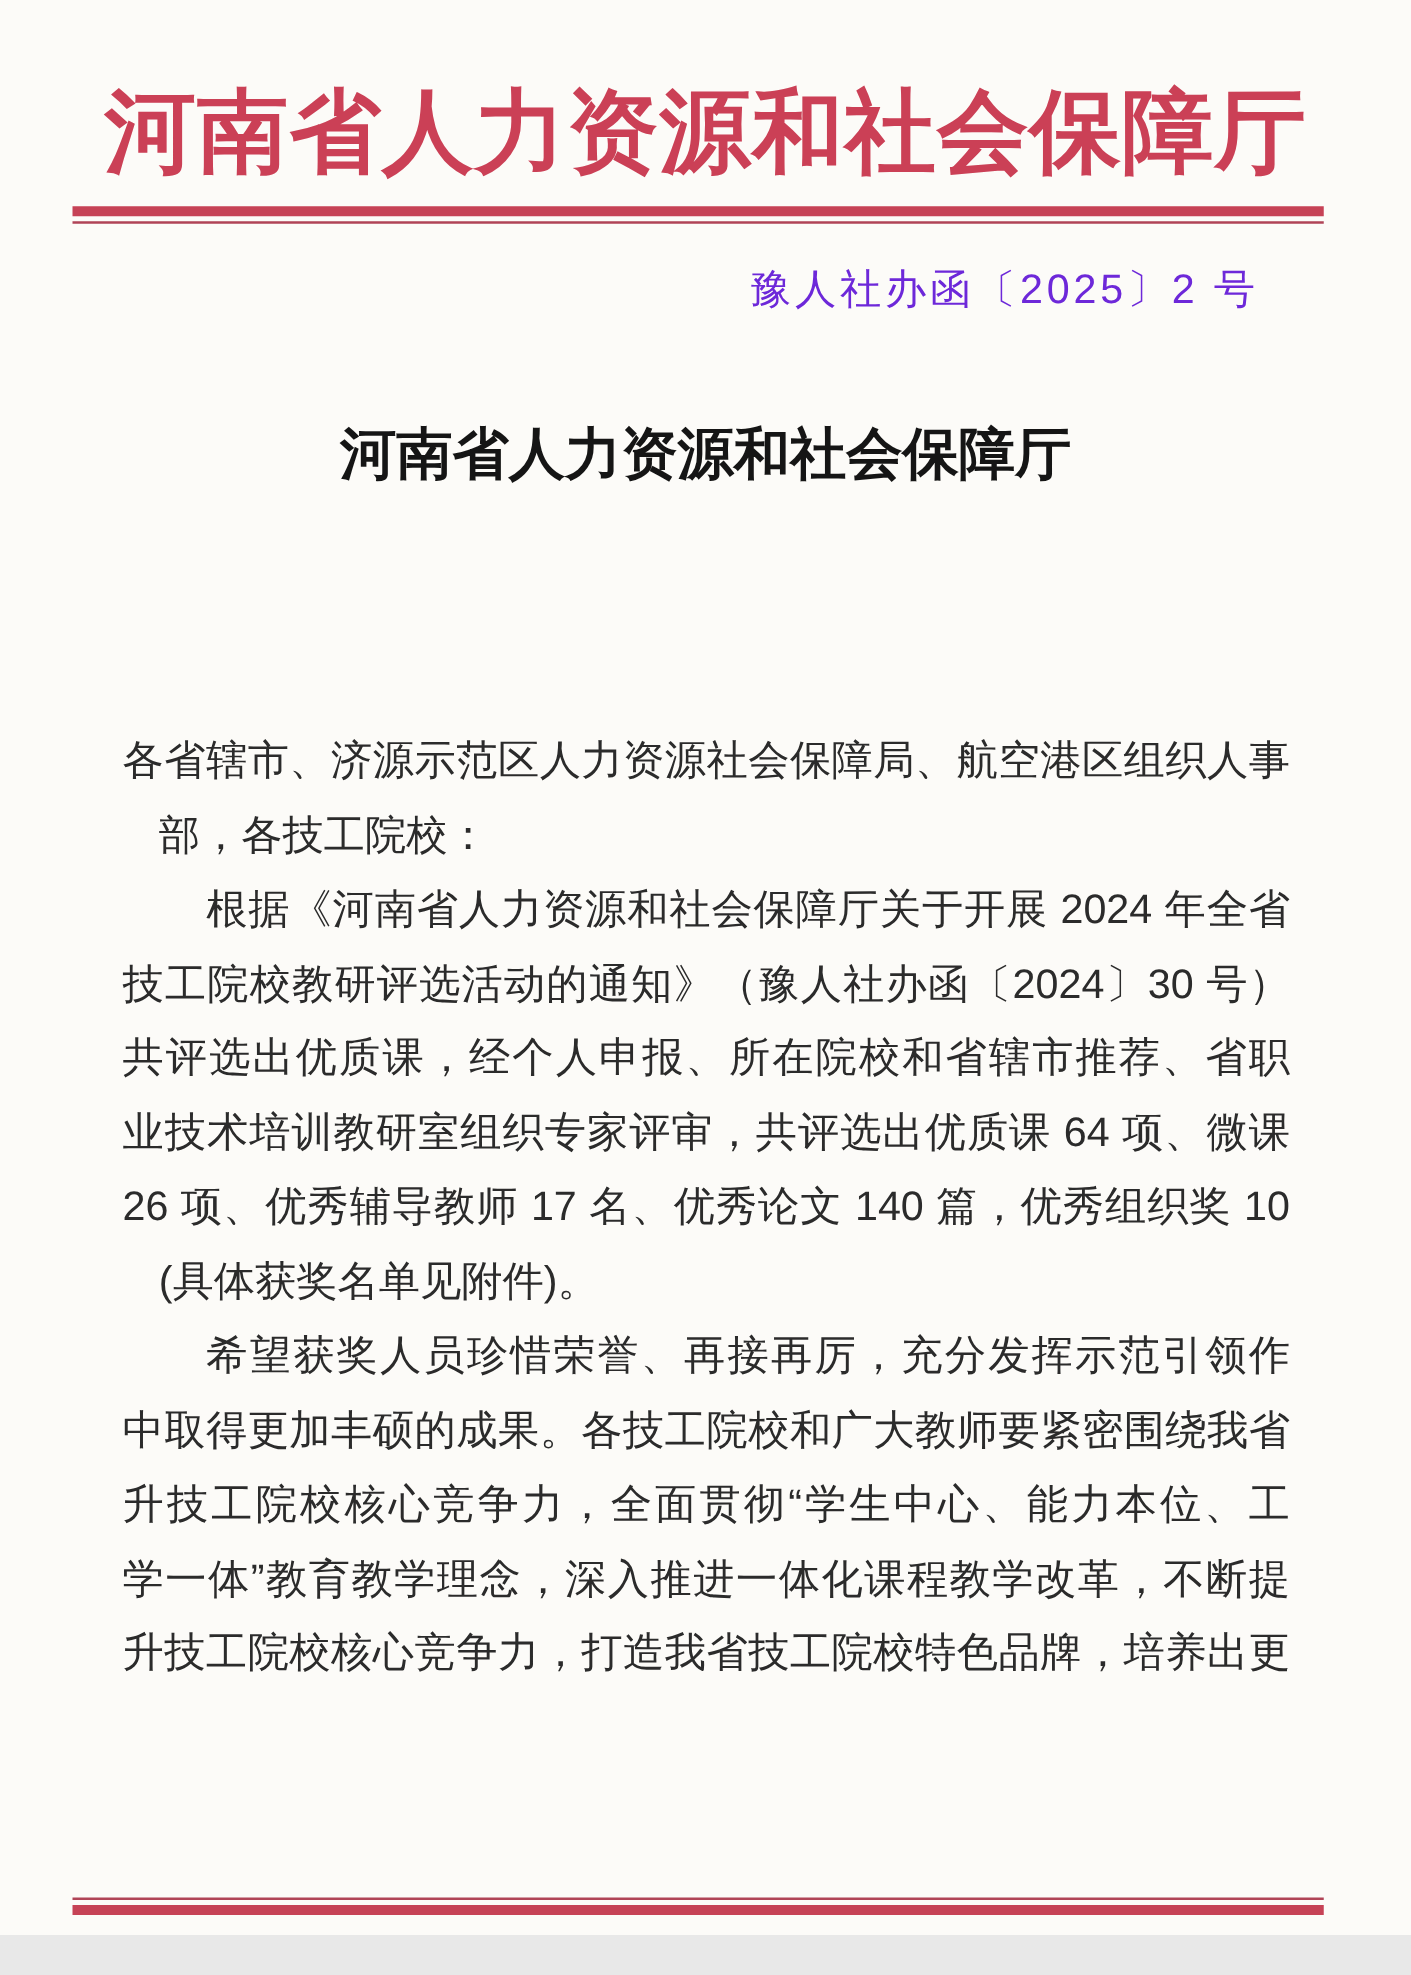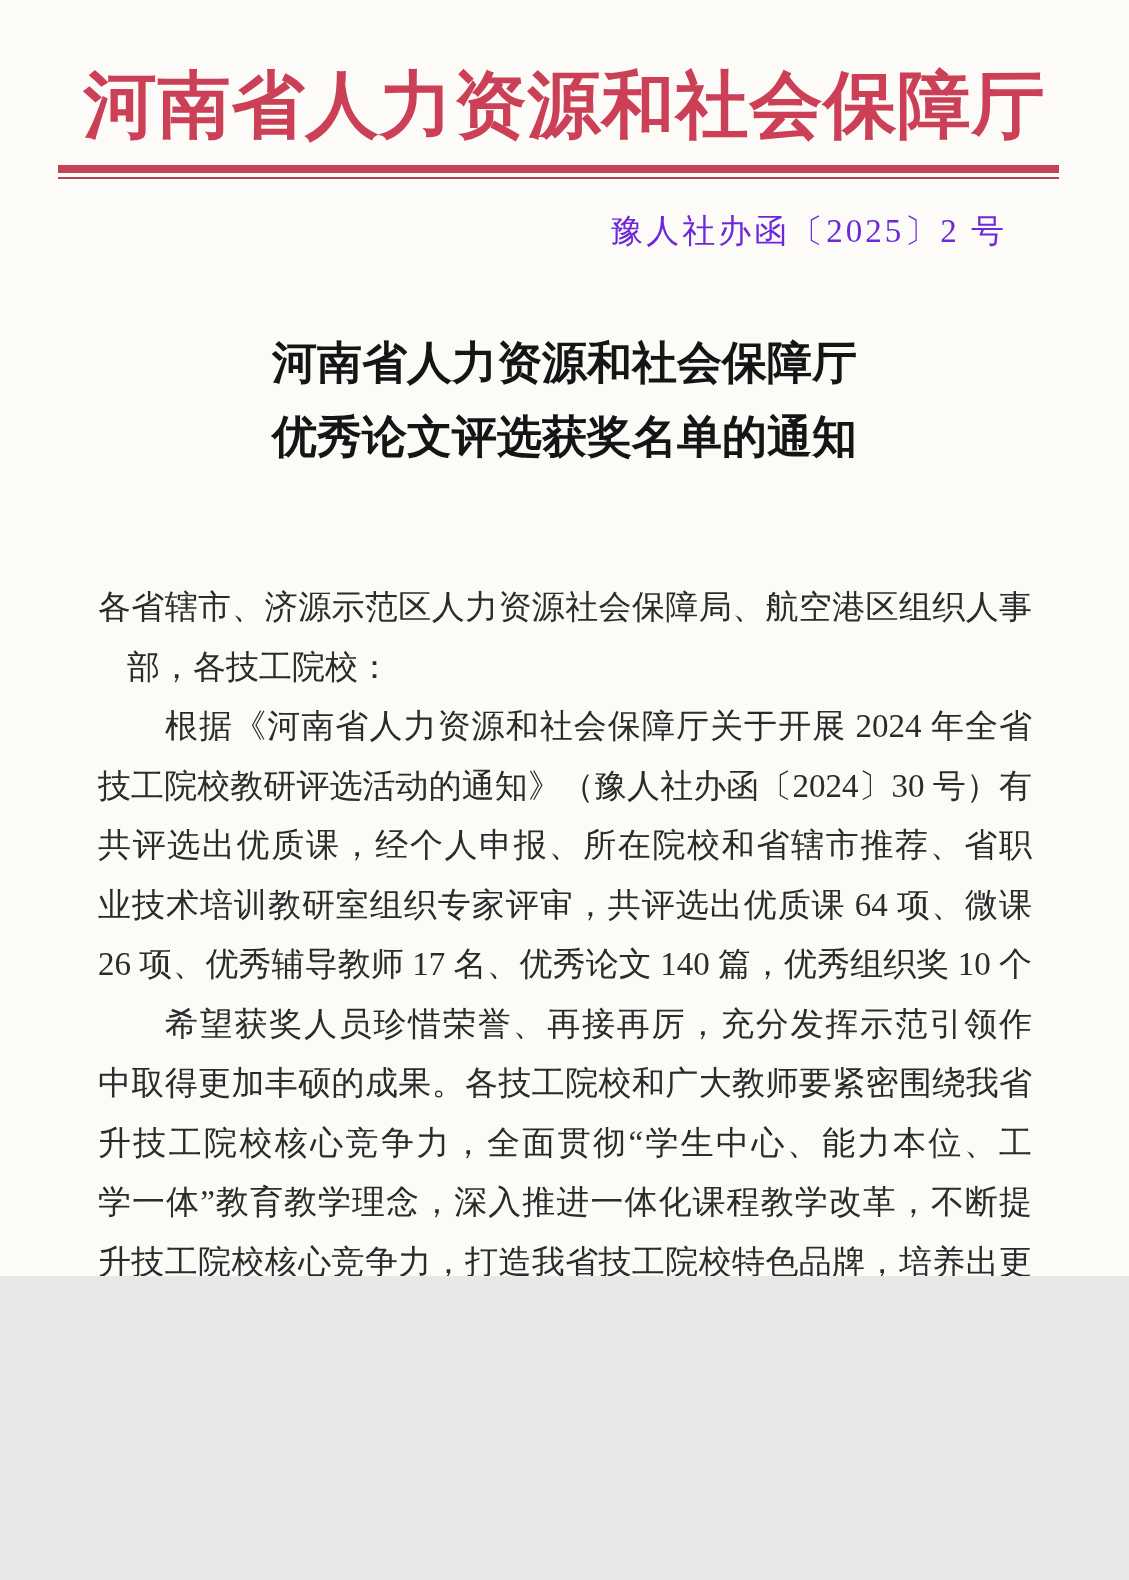--- a/index.html
+++ b/index.html
@@ -3,23 +3,23 @@
 <meta charset="utf-8">
 <style>
   html, body {
     margin: 0;
     padding: 0;
     background: #e8e8e8;
   }
   .page {
     position: relative;
     width: 1129px;
-    height: 1276px;
+    height: 1548px;
     background: #fcfbf8;
-    font-family: Liberation Serif, serif;
+    font-family: Liberation Sans, sans-serif;
     overflow: hidden;
     margin: 0 auto;
   }
   .letterhead-title {
     position: absolute;
     top: 58px;
     left: 0;
     width: 100%;
     text-align: center;
     font-size: 73px;
@@ -100,31 +100,31 @@
 
   <div class="rule rule-header">
     <div class="rule-bar-thick"></div>
     <div class="rule-bar-thin"></div>
   </div>
 
   <div class="doc-number">豫人社办函〔2025〕2 号</div>
 
   <div class="notice-title">
     <div class="notice-title-line">河南省人力资源和社会保障厅</div>
-    <div class="notice-title-line">优秀论文评选获奖名单的通知</div>
   </div>
 
   <div class="document-body" id="body-lines">
       <div class="body-line">各省辖市、济源示范区人力资源社会保障局、航空港区组织人事</div>
       <div class="body-line end">部，各技工院校：</div>
       <div class="body-line indent">根据《河南省人力资源和社会保障厅关于开展 2024 年全省</div>
       <div class="body-line">技工院校教研评选活动的通知》（豫人社办函〔2024〕30 号）有</div>
       <div class="body-line">共评选出优质课，经个人申报、所在院校和省辖市推荐、省职</div>
       <div class="body-line">业技术培训教研室组织专家评审，共评选出优质课 64 项、微课</div>
       <div class="body-line">26 项、优秀辅导教师 17 名、优秀论文 140 篇，优秀组织奖 10 个</div>
+      <div class="body-line end">(具体获奖名单见附件)。</div>
       <div class="body-line indent">希望获奖人员珍惜荣誉、再接再厉，充分发挥示范引领作</div>
       <div class="body-line">中取得更加丰硕的成果。各技工院校和广大教师要紧密围绕我省</div>
       <div class="body-line">升技工院校核心竞争力，全面贯彻“学生中心、能力本位、工</div>
       <div class="body-line">学一体”教育教学理念，深入推进一体化课程教学改革，不断提</div>
       <div class="body-line">升技工院校核心竞争力，打造我省技工院校特色品牌，培养出更</div>
     </div>
 
   <div class="rule rule-footer">
     <div class="rule-bar-thin"></div>
     <div class="rule-bar-thick"></div>

